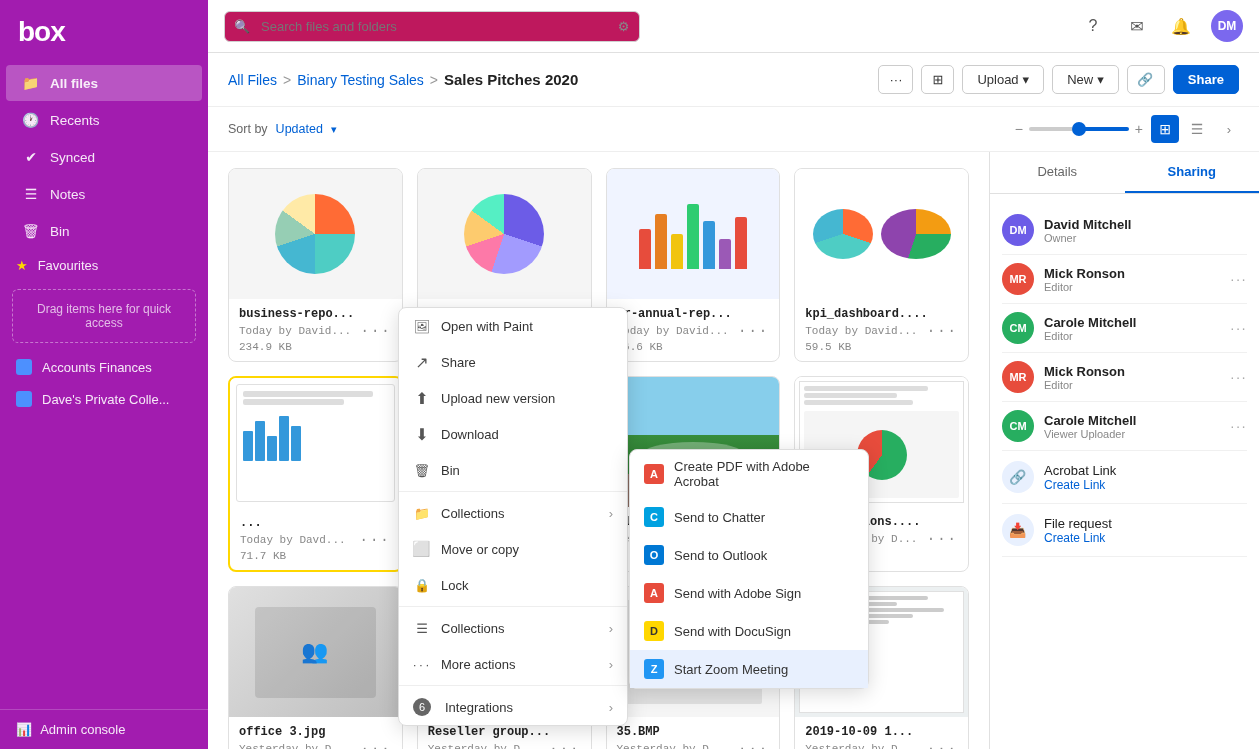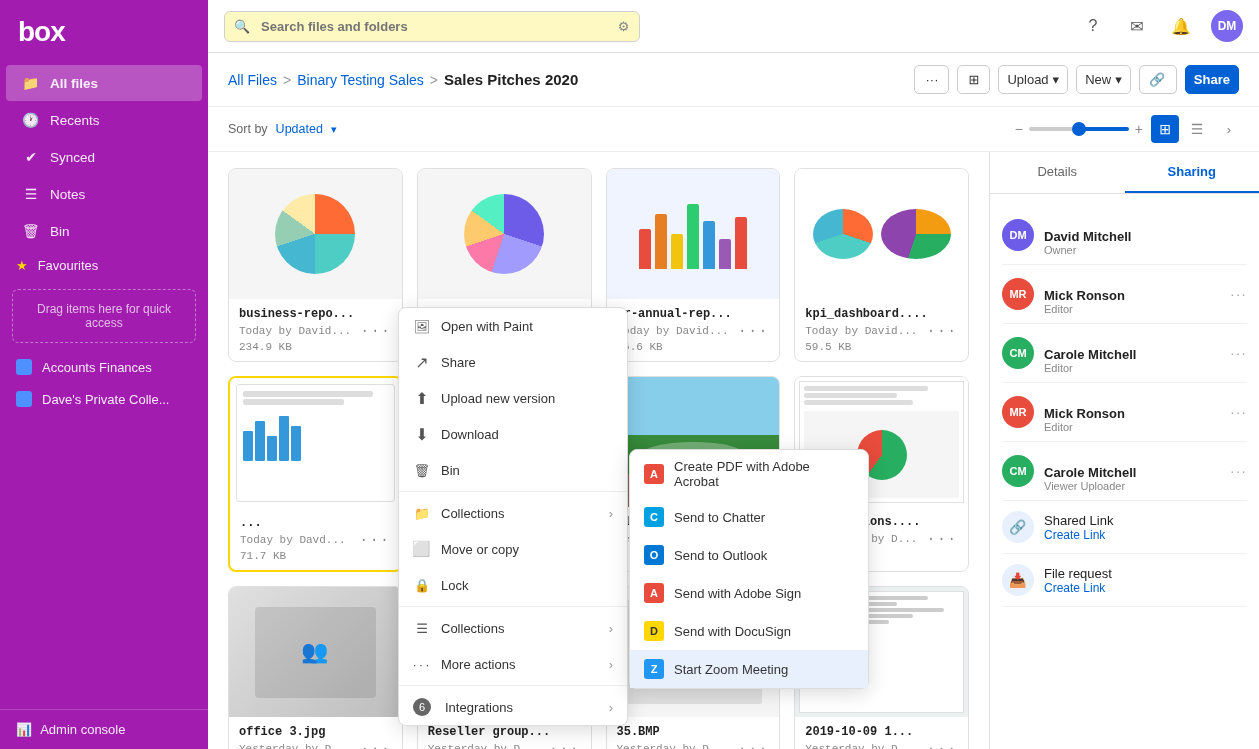--- a/index.html
+++ b/index.html
@@ -18,36 +18,36 @@
     .drag-area { margin: 8px 12px; border: 1.5px dashed rgba(255,255,255,0.4); border-radius: 6px; padding: 12px 10px; font-size: 12px; color: rgba(255,255,255,0.7); text-align: center; }
     .sidebar-footer { padding: 12px 16px; border-top: 1px solid rgba(255,255,255,0.2); }
     .admin-console { display: flex; align-items: center; gap: 8px; color: rgba(255,255,255,0.9); cursor: pointer; font-size: 13px; }
 
     
     .main { flex: 1; display: flex; flex-direction: column; background: #fff; overflow: hidden; }
 
     
     .topbar { display: flex; align-items: center; padding: 10px 16px; border-bottom: 1px solid #e0e0e0; gap: 12px; background: #fff; }
     .search-wrap { flex: 1; max-width: 500px; position: relative; }
-    .search-input { width: 100%; padding: 7px 36px 7px 36px; border: 1px solid #d0d0d0; border-radius: 6px; font-size: 13px; background: #fef9c3; outline: none; font-weight: bold; }
+    .search-input { width: 100%; padding: 7px 36px 7px 36px; border: 1px solid #d0d0d0; border-radius: 6px; font-size: 13px; background: #be185d; outline: none; }
     .search-icon-wrap { position: absolute; left: 10px; top: 50%; transform: translateY(-50%); color: #888; }
     .search-filter-icon { position: absolute; right: 10px; top: 50%; transform: translateY(-50%); color: #888; cursor: pointer; }
     .topbar-spacer { flex: 1; }
     .topbar-icons { display: flex; align-items: center; gap: 16px; }
     .topbar-icon { width: 28px; height: 28px; display: flex; align-items: center; justify-content: center; cursor: pointer; color: #555; font-size: 16px; }
     .avatar-circle { width: 32px; height: 32px; border-radius: 50%; background: #7B68EE; color: #fff; font-size: 12px; font-weight: 700; display: flex; align-items: center; justify-content: center; cursor: pointer; }
 
     
     .content-header { display: flex; align-items: center; padding: 12px 20px; border-bottom: 1px solid #eee; background: #fff; gap: 10px; }
     .breadcrumb { display: flex; align-items: center; gap: 6px; font-size: 14px; color: #555; flex: 1; }
     .breadcrumb-link { color: #0061D5; cursor: pointer; }
     .breadcrumb-current { font-weight: 700; color: #222; font-size: 15px; }
     .breadcrumb-sep { color: #999; }
     .header-actions { display: flex; align-items: center; gap: 8px; }
-    .btn { padding: 6px 8px; border-radius: 5px; font-size: 13px; cursor: pointer; border: 1px solid #ccc; background: #fff; color: #333; display: flex; align-items: center; gap: 4px; }
+    .btn { padding: 6px 14px; border-radius: 5px; font-size: 13px; cursor: pointer; border: 1px solid #ccc; background: #fff; color: #333; display: flex; align-items: center; gap: 4px; }
     .btn-primary { background: #0061D5; color: #fff; border-color: #0061D5; font-weight: 600; }
     .btn-icon { padding: 6px 10px; }
 
     
     .toolbar { display: flex; align-items: center; padding: 8px 20px; border-bottom: 1px solid #eee; background: #fff; gap: 8px; }
     .sort-label { font-size: 12.5px; color: #666; }
     .sort-value { font-size: 12.5px; color: #0061D5; cursor: pointer; }
     .toolbar-spacer { flex: 1; }
     .slider-wrap { display: flex; align-items: center; gap: 6px; }
     .slider-minus { color: #888; font-size: 14px; cursor: pointer; }
@@ -74,21 +74,21 @@
 
     
     .side-panel { width: 270px; border-left: 1px solid #e0e0e0; background: #fff; display: flex; flex-direction: column; flex-shrink: 0; }
     .panel-tabs { display: flex; border-bottom: 1px solid #e0e0e0; }
     .panel-tab { flex: 1; text-align: center; padding: 12px; font-size: 13px; cursor: pointer; color: #666; border-bottom: 2px solid transparent; }
     .panel-tab.active { color: #0061D5; font-weight: 600; border-bottom-color: #0061D5; }
     .panel-content { flex: 1; overflow-y: auto; padding: 12px; }
     .sharing-user { display: flex; align-items: center; gap: 10px; padding: 8px 0; border-bottom: 1px solid #f0f0f0; }
     .user-avatar { width: 32px; height: 32px; border-radius: 50%; font-size: 11px; font-weight: 700; color: #fff; display: flex; align-items: center; justify-content: center; flex-shrink: 0; }
     .user-info { flex: 1; }
-    .user-name { font-size: 13px; font-weight: 600; color: #222; margin-top: 15px; }
+    .user-name { font-size: 13px; font-weight: 600; color: #222; }
     .user-role { font-size: 11px; color: #888; }
     .user-dots { color: #aaa; cursor: pointer; font-size: 14px; letter-spacing: 1px; }
     .panel-link-row { display: flex; align-items: center; gap: 10px; padding: 10px 0; border-bottom: 1px solid #f0f0f0; }
     .link-icon { width: 32px; height: 32px; border-radius: 50%; background: #e8f0fe; display: flex; align-items: center; justify-content: center; color: #0061D5; font-size: 14px; flex-shrink: 0; }
     .link-info { flex: 1; }
     .link-label { font-size: 13px; color: #222; font-weight: 500; }
     .link-action { font-size: 12px; color: #0061D5; cursor: pointer; }
     .context-menu { position: absolute; top: 155px; left: 190px; width: 230px; background: #fff; border: 1px solid #ddd; border-radius: 8px; box-shadow: 0 4px 20px rgba(0,0,0,0.15); z-index: 101; overflow: visible; }
     .menu-item { display: flex; align-items: center; gap: 10px; padding: 9px 14px; cursor: pointer; font-size: 13px; color: #333; position: relative; }
     .menu-item .menu-icon { width: 18px; height: 18px; display: flex; align-items: center; justify-content: center; color: #555; font-size: 13px; flex-shrink: 0; }
@@ -567,21 +567,21 @@
           <div class="user-avatar" style="background:#27AE60;">CM</div>
           <div class="user-info">
             <div class="user-name">Carole Mitchell</div>
             <div class="user-role">Viewer Uploader</div>
           </div>
           <span class="user-dots">···</span>
         </div>
         <div class="panel-link-row">
           <div class="link-icon">🔗</div>
           <div class="link-info">
-            <div class="link-label">Shared Link</div>
+            <div class="link-label">Acrobat Link</div>
             <div class="link-action">Create Link</div>
           </div>
         </div>
         <div class="panel-link-row">
           <div class="link-icon">📥</div>
           <div class="link-info">
             <div class="link-label">File request</div>
             <div class="link-action">Create Link</div>
           </div>
         </div>

